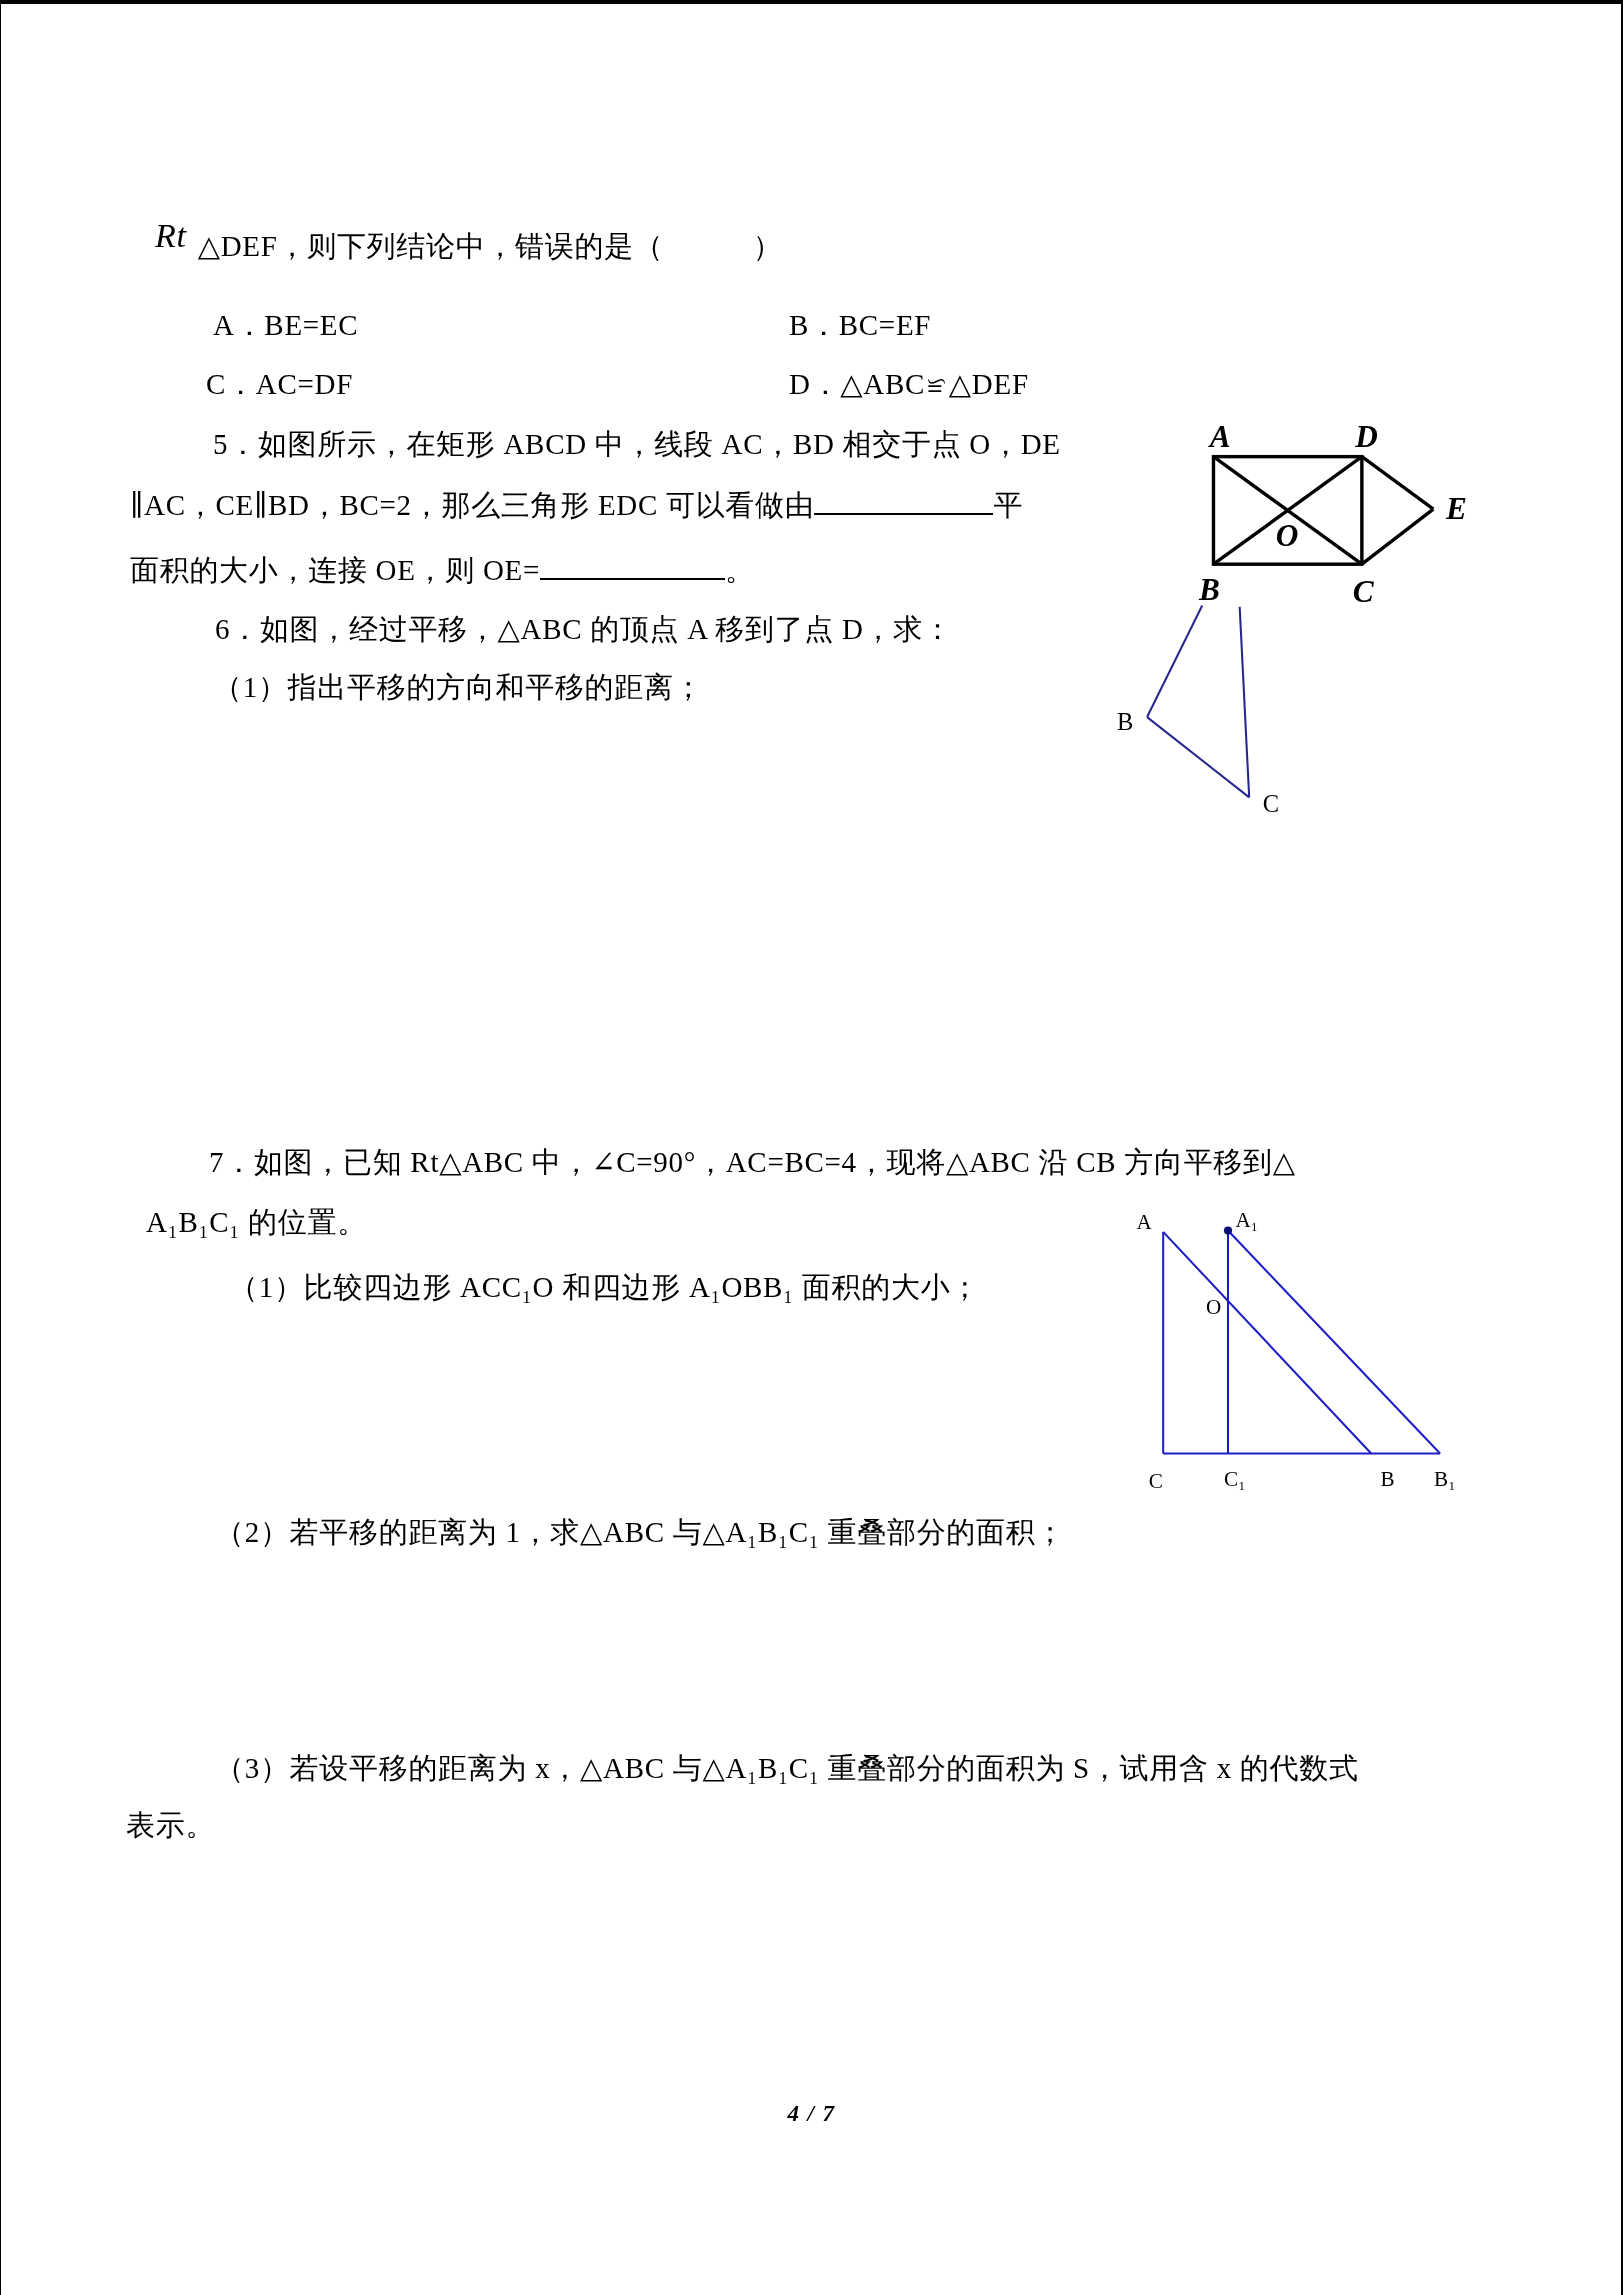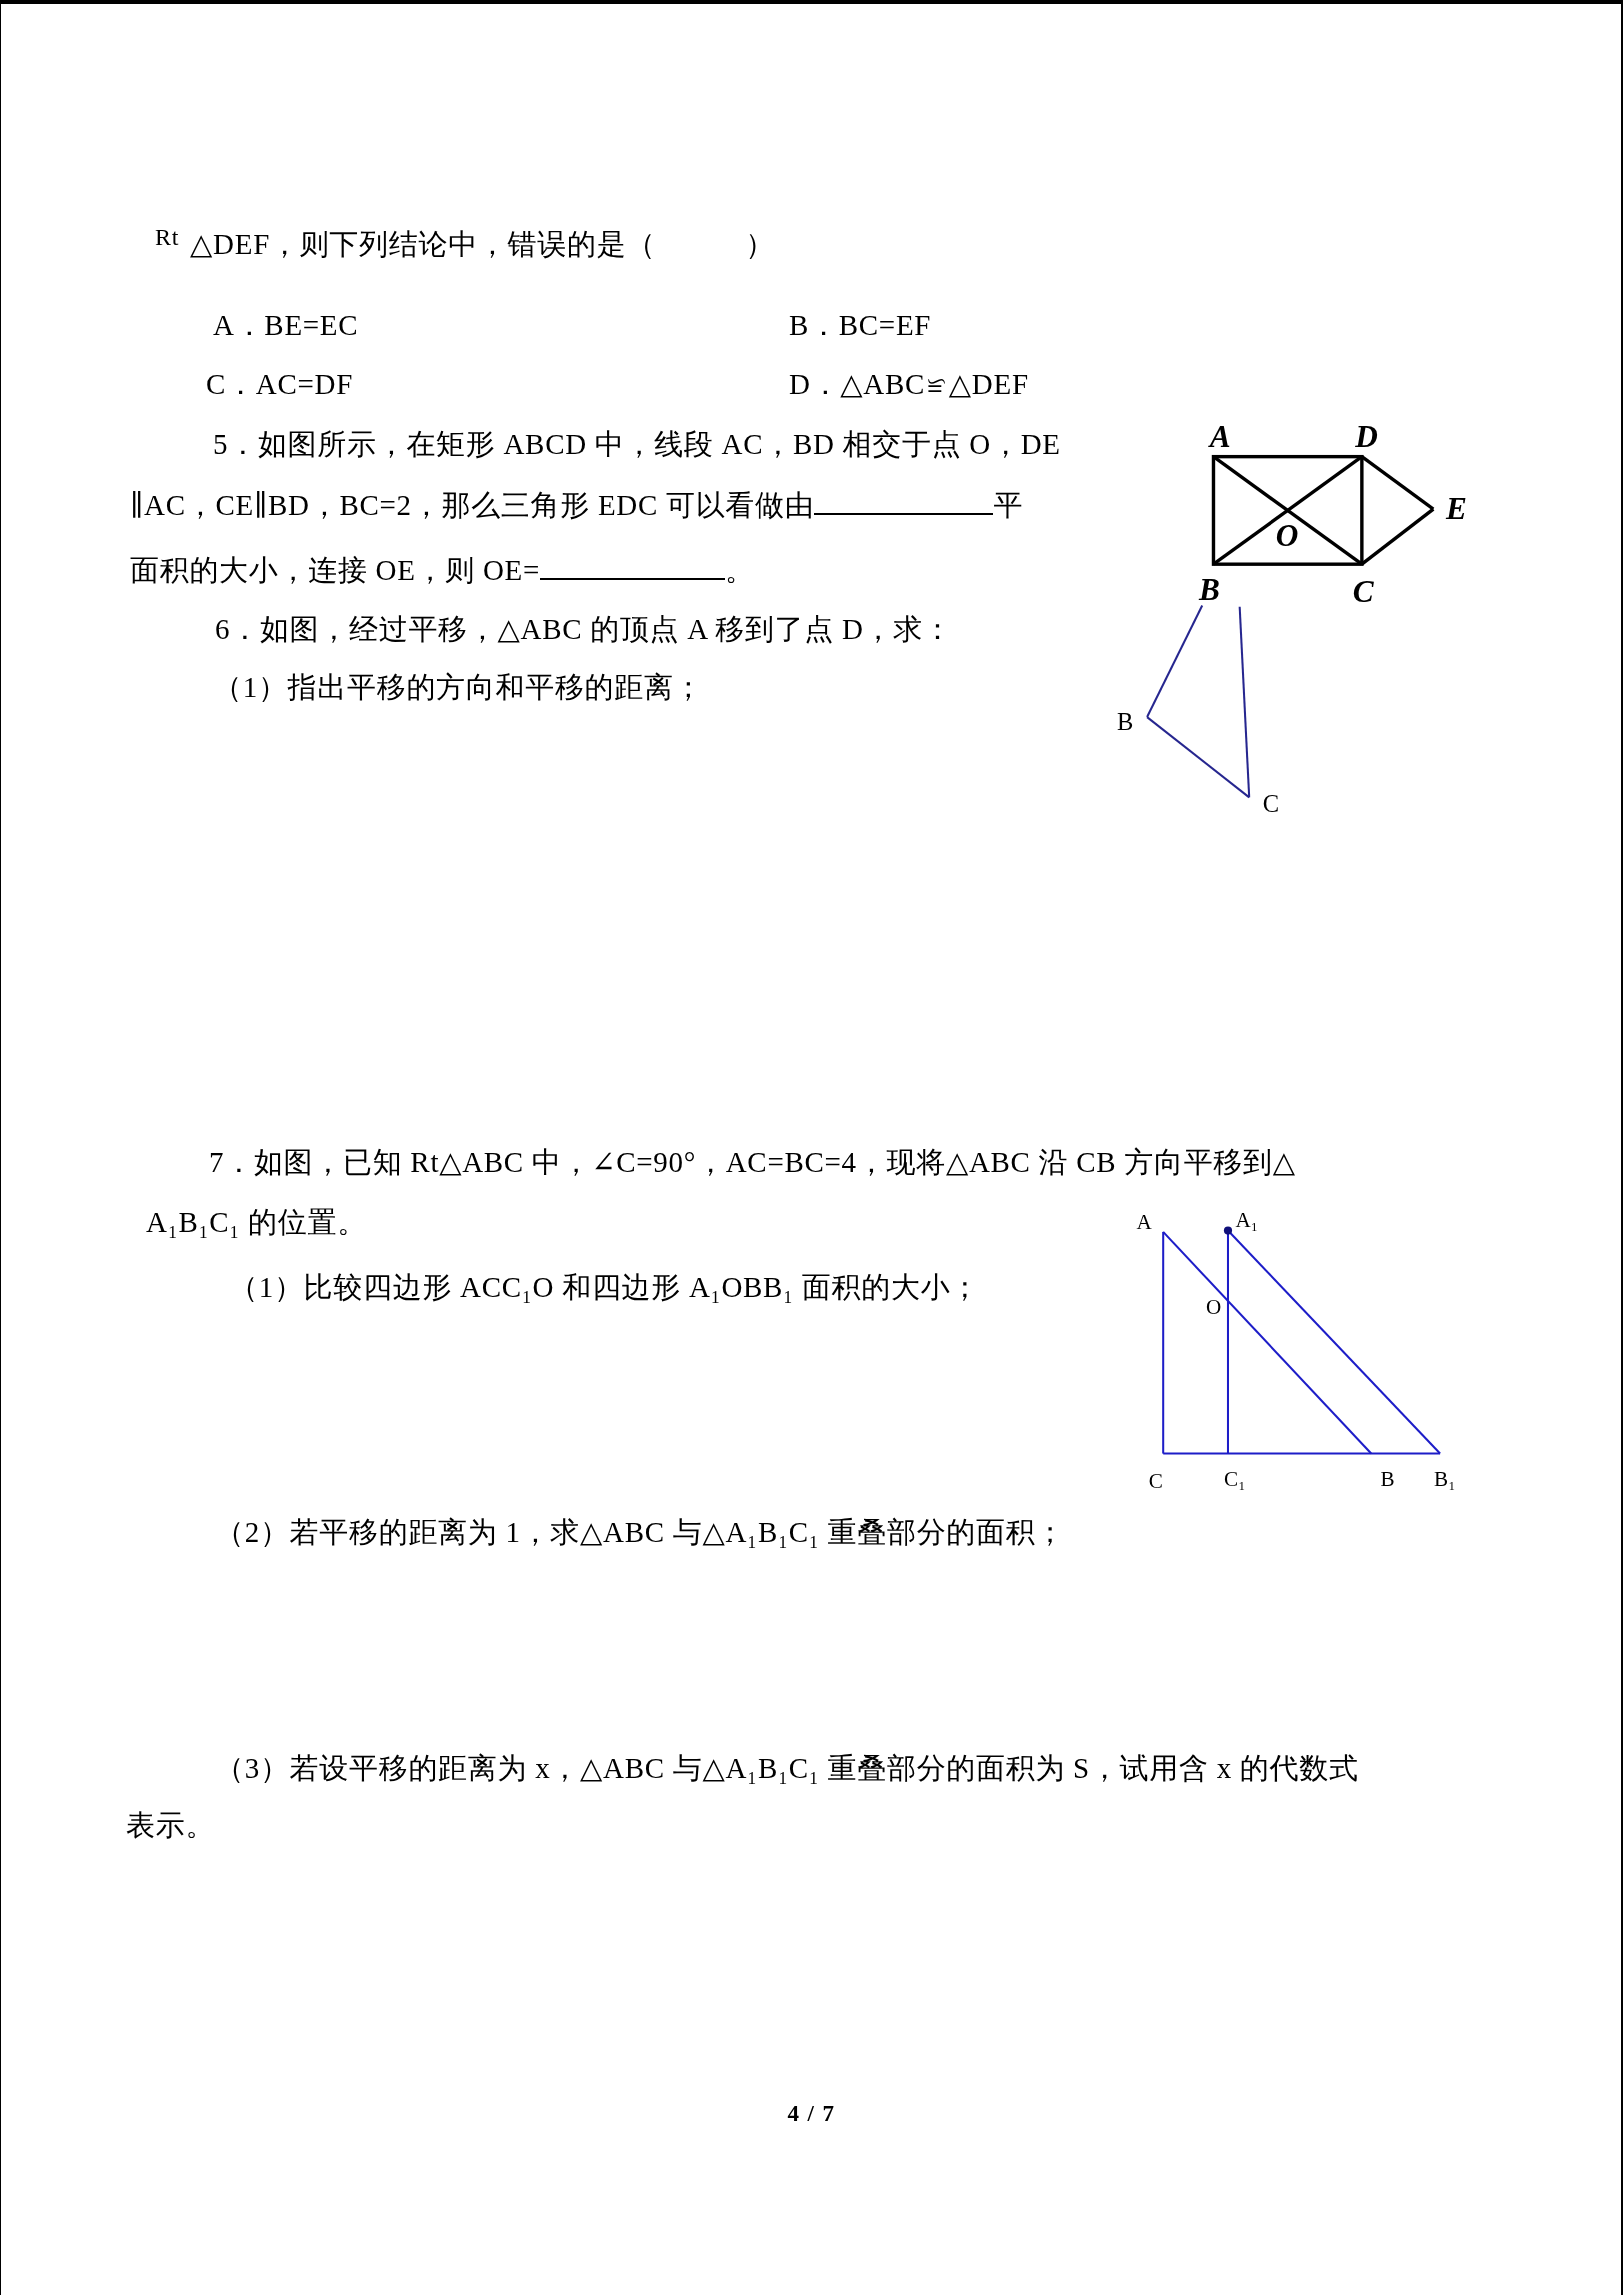--- a/index.html
+++ b/index.html
@@ -15,41 +15,43 @@
   .edge-left{position:absolute;left:0;top:0;width:1.4px;height:2295px;background:#000;}
   .edge-right{position:absolute;right:0;top:0;width:2px;height:2295px;background:#000;}
   .tline{
     position:absolute;
     font-size:29px;
     line-height:41px;
     white-space:nowrap;
     letter-spacing:0.7px;
   }
   .rt{
+    font-style:italic;
     position:relative;
     top:-9.5px;
     margin-right:11px;
-    font-size:24px;
+    font-size:34px;
   }
   .blank{
     display:inline-block;
     border-bottom:2.7px solid #000;
     height:27px;
     vertical-align:baseline;
   }
   .blank-a{width:179px;}
   .blank-b{width:185px;}
   .footer{
     position:absolute;
     left:0;top:2101px;
     width:1623px;
     text-align:center;
     font-size:23px;
     font-weight:bold;
     letter-spacing:1.4px;
+    font-style:italic;
   }
   svg{position:absolute;overflow:visible;}
   svg text{font-family:"Liberation Serif","DejaVu Serif",serif;fill:#000;}
   .fig5-label{font-size:46px;font-style:italic;font-weight:bold;}
   .fig6-label{font-size:36px;}
   .fig7-label{font-size:31px;}
 </style>
 </head>
 <body>
 

